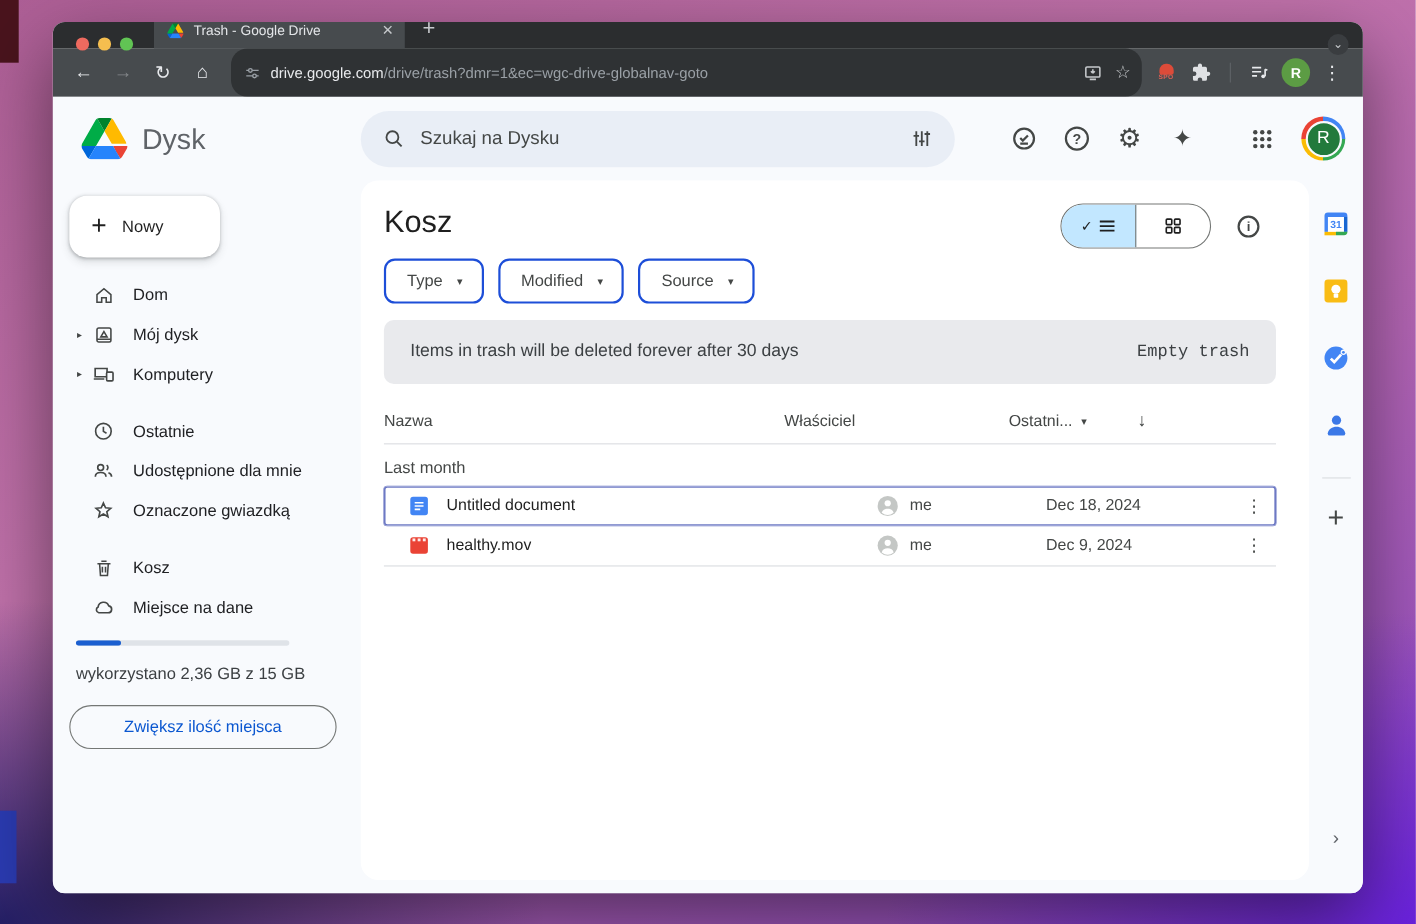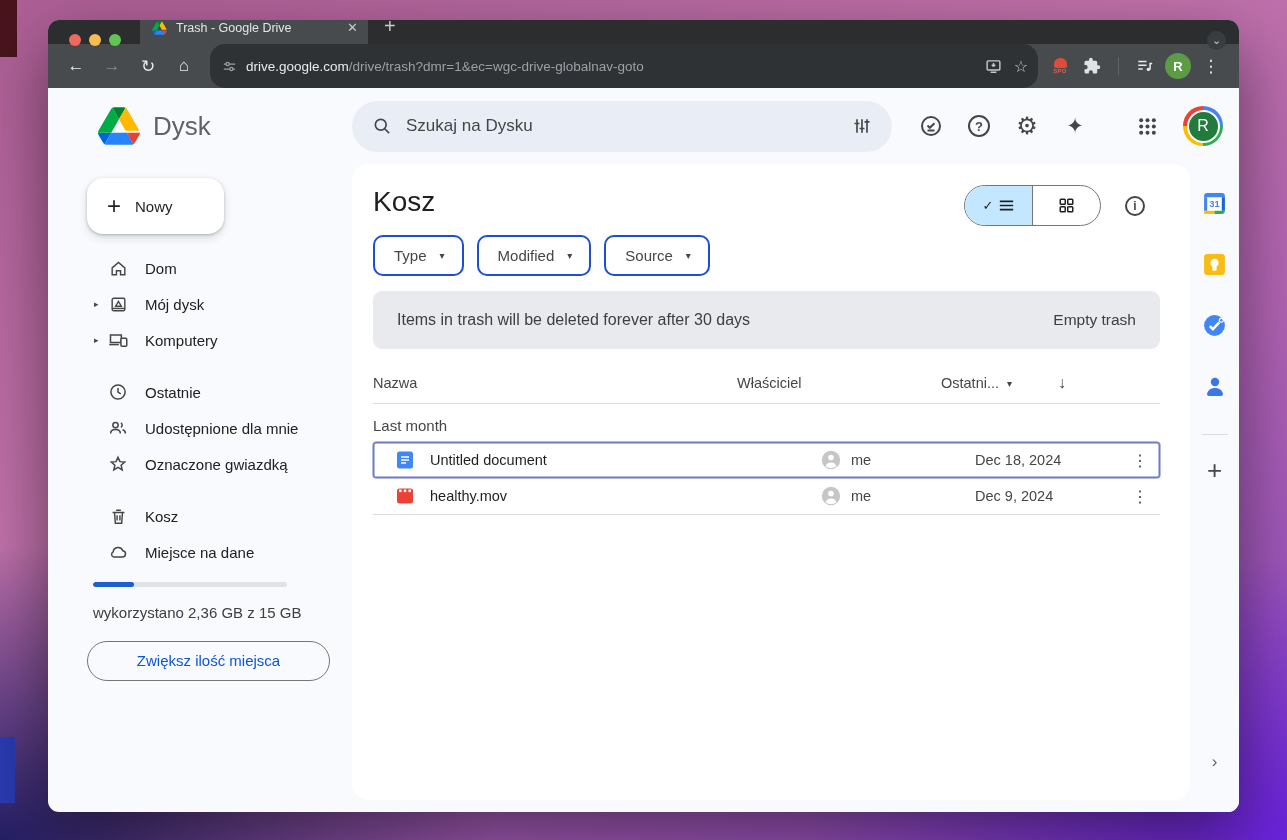--- a/index.html
+++ b/index.html
@@ -46,21 +46,21 @@
   .url .domain { color:#E8EAED; } .url .path { color:#9AA0A6; }
   .omni-right { display:flex; align-items:center; gap:12px; color:#C6C9CC; }
   .ext-spo { width:24px; display:flex; flex-direction:column; align-items:center; line-height:1; }
   .ext-spo .blob { width:13px; height:10px; background:#DD4B39; border-radius:6px 6px 2px 2px; }
   .ext-spo .txt { font-size:6px; font-weight:bold; color:#E06055; letter-spacing:.3px; }
   .vsep { width:1px; height:18px; background:#5F6368; margin:0 6px; }
   .tb-avatar { width:26px; height:26px; border-radius:50%; background:#5C9C44; color:#fff; font-size:13px;
                font-weight:bold; display:flex; align-items:center; justify-content:center; flex-shrink:0; }
 
   
-  .drive { flex:1; display:flex; flex-direction:column; min-height:0; background:#F8FAFD;margin-left:24px; }
+  .drive { flex:1; display:flex; flex-direction:column; min-height:0; background:#F8FAFD; }
   .drive-header { height:76px; display:flex; align-items:center; flex-shrink:0; }
   .brand { width:280px; display:flex; align-items:center; padding-left:26px; gap:13px; flex-shrink:0; }
   .app-name { font-size:26px; color:#5F6368; }
   .searchbar { width:540px; height:51px; background:#E9EEF6; border-radius:28px; display:flex;
                align-items:center; padding:0 20px; gap:14px; }
   .searchbar input { flex:1; border:none; outline:none; background:transparent; font-family:inherit;
                      font-size:17px; color:#1F1F1F; }
   .searchbar input::placeholder { color:#444746; opacity:1; }
   .header-icons { margin-left:auto; display:flex; align-items:center; gap:8px; padding-right:16px; }
   .hicon { width:40px; height:40px; display:flex; align-items:center; justify-content:center; color:#444746; }
@@ -103,21 +103,21 @@
   .info-btn { position:absolute; right:45px; top:32px; width:20px; height:20px; border:2px solid #444746;
               border-radius:50%; color:#444746; font-size:12px; font-weight:bold; display:flex;
               align-items:center; justify-content:center; background:#fff; }
   .chips { display:flex; gap:13px; margin-top:10px; }
   .chip { height:41px; border:2px solid #1d4ed8; border-radius:10px; display:flex; align-items:center;
           padding:0 17px 0 19px; gap:13px; font-size:15px; color:#444746; background:#fff; }
   .caret { font-size:10px; color:#444746; }
   .banner { margin-top:15px; height:58px; background:#E9EAED; border-radius:9px; display:flex;
             align-items:center; justify-content:space-between; padding:0 24px; }
   .banner-text { font-size:16px; color:#3C4043; }
-  .banner-action { font-size:15.5px; font-weight:500; color:#3C4043; background:none; border:none; font-family:Liberation Sans, sans-serif; }
+  .banner-action { font-size:15.5px; font-weight:500; color:#3C4043; background:none; border:none; font-family:Liberation Mono, monospace; }
 
   .grid-cols { display:grid; grid-template-columns:364px 204px 1fr 40px; align-items:center; }
   .thead { height:41px; border-bottom:1px solid #DADCE0; margin-top:14px; font-size:14.5px; color:#444746; font-weight:500; }
   .th-mod { display:flex; align-items:center; gap:8px; }
   .sort-arrow { font-size:16px; margin-left:38px; font-weight:400; }
   .group-label { font-size:15px; color:#444746; padding:13px 0 8px; }
   .row { height:36px; font-size:14.5px; color:#444746; border-radius:3px; }
   .row.selected { box-shadow:inset 0 0 0 1.5px #6D79C4, 0 0 0 .5px #6D79C4; }
   .name-cell { display:flex; align-items:center; gap:16px; padding-left:23px; color:#1F1F1F; font-weight:500; min-width:0; }
   .name-cell span { white-space:nowrap; overflow:hidden; text-overflow:ellipsis; }

